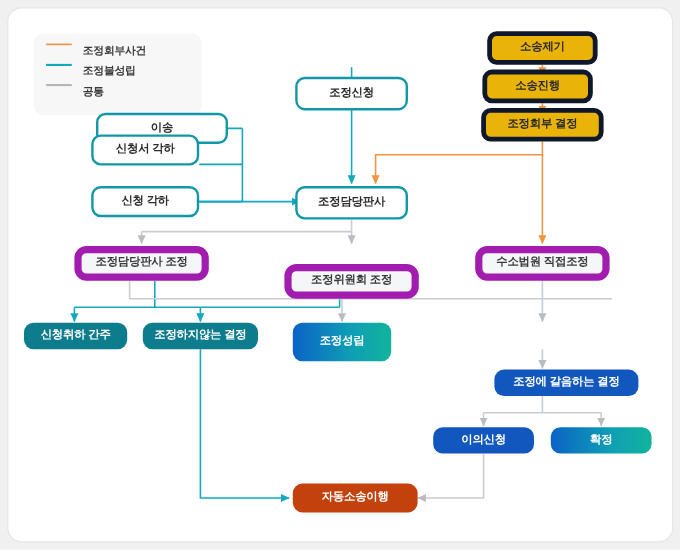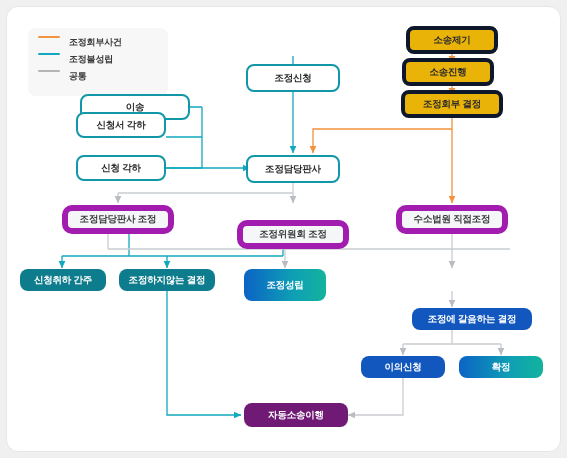--- a/index.html
+++ b/index.html
@@ -24,21 +24,21 @@
     border-radius:8px;
     font-size:9.5px;letter-spacing:-0.2px;
     white-space:nowrap;
   }
   .outline-teal{background:#ffffff;border:2px solid #1297a8;color:#2b2b2b;font-weight:bold;}
   .outline-orange{background:#eab308;border:4px solid #0f172a;color:#2b2b2b;font-weight:bold;}
   .soft-gray{background:#f4f6f8;border:6px solid #a21caf;color:#3a3a3a;font-weight:bold;border-radius:10px;}
   .fill-darkteal{background:#0d7c8c;color:#ffffff;font-weight:bold;}
   .fill-grad{background:linear-gradient(90deg,#0b63c5 0%,#0f9fb4 60%,#12b39d 100%);color:#ffffff;font-weight:bold;}
   .fill-blue{background:#1257bd;color:#ffffff;font-weight:bold;}
-  .fill-orange{background:#701a75;color:#ffffff;font-weight:bold;text-align:center;}
+  .fill-orange{background:#c2410c;color:#ffffff;font-weight:bold;text-align:center;}
 
   
   #legend{
     position:absolute;left:28px;top:28px;width:140px;height:68px;
     background:#f7f7f7;border-radius:8px;
     padding:8px 10px;box-sizing:border-box;
   }
   .leg-row{display:flex;align-items:flex-start;height:17px;}
   .leg-swatch{width:22px;height:0;border-top:2.5px solid #999;margin-right:9px;border-radius:2px;}
   .leg-label{font-size:9px;color:#3b3b3b;font-weight:bold;letter-spacing:-0.2px;}

